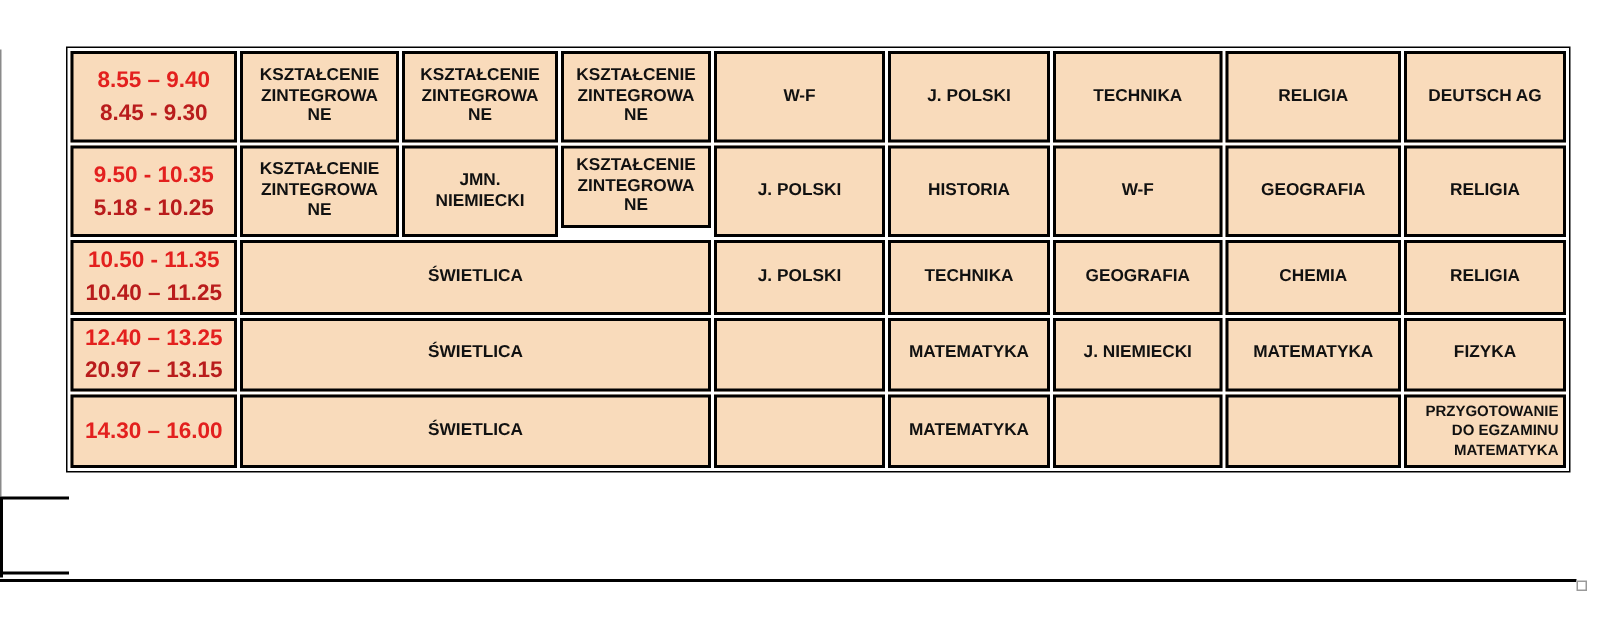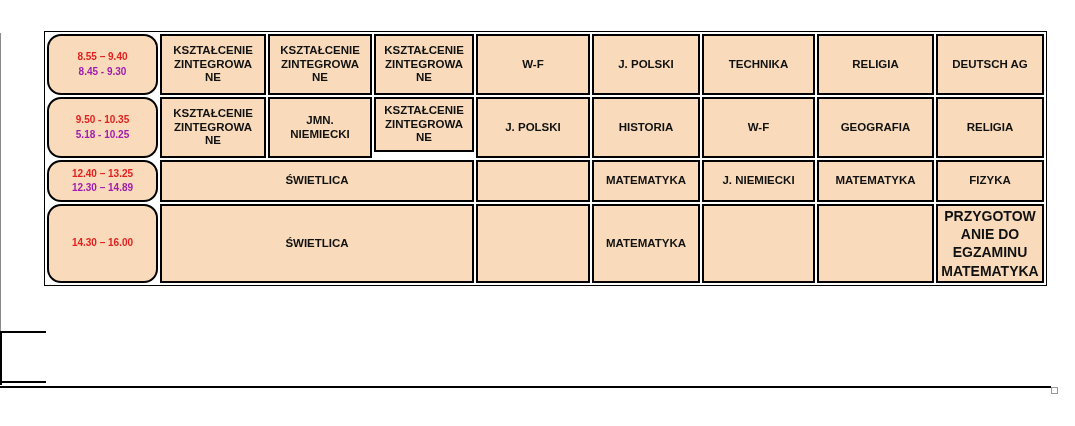--- a/index.html
+++ b/index.html
@@ -18,32 +18,32 @@
     box-sizing:border-box;
     border:2px solid #000;
     background:#f9dbbb;
     color:#111;
     font-weight:bold;
     text-align:center;vertical-align:middle;
     padding:1px 3px;
     overflow:hidden;
   }
   td.subject{font-size:11.5px;line-height:1.18;overflow-wrap:break-word;}
-  td.time{font-size:10px;line-height:1.45;white-space:nowrap;border-radius:14px;}
+  td.time{font-size:15px;line-height:1.45;white-space:nowrap;}
   .time-main{color:#e3201e;}
-  .time-alt{color:#a21caf;}
+  .time-alt{color:#b91c1c;}
   span.break{display:inline-block;max-width:82px;overflow-wrap:break-word;}
   td.short-cell{border:none;background:transparent;padding:0;vertical-align:top;}
   .short-inner{
     box-sizing:border-box;border:2px solid #000;background:#f9dbbb;
     height:55px;width:100%;
     display:flex;align-items:center;justify-content:center;
     font-size:11.5px;line-height:1.18;font-weight:bold;color:#111;text-align:center;
   }
-  td.small-text{font-size:14px;line-height:1.3;letter-spacing:0;}
+  td.small-text{font-size:10px;line-height:1.3;letter-spacing:0;text-align:right;}
   
   .vline-top{position:absolute;left:0;top:33px;width:1px;height:298px;background:#8a8a8a;}
   .vline-bottom{position:absolute;left:0;top:332px;width:2px;height:53px;background:#000;}
   .hline-mid{position:absolute;left:0;top:331px;width:46px;height:2px;background:#000;}
   .hline-low{position:absolute;left:0;top:381px;width:46px;height:2px;background:#000;}
   .bottom-rule{position:absolute;left:0;top:386px;width:1051px;height:2px;background:#000;}
   .anchor-square{position:absolute;left:1051px;top:387px;width:5px;height:5px;border:1px solid #999;background:#fff;}
 </style>
 </head>
 <body>
@@ -96,26 +96,38 @@
             <span class="break">KSZTAŁCENIE ZINTEGROWANE</span>
           </div>
     </td>
     <td class="subject">J. POLSKI</td>
     <td class="subject">HISTORIA</td>
     <td class="subject">W-F</td>
     <td class="subject">GEOGRAFIA</td>
     <td class="subject">RELIGIA</td>
   </tr>
 
+  <tr style="height:39px">
+    <td class="time">
+      <div class="time-main">10.50 - 11.35</div>
+      <div class="time-alt">10.40 – 11.25</div>
+    </td>
+    <td class="subject" colspan="3">ŚWIETLICA</td>
+    <td class="subject">J. POLSKI</td>
+    <td class="subject">TECHNIKA</td>
+    <td class="subject">GEOGRAFIA</td>
+    <td class="subject">CHEMIA</td>
+    <td class="subject">RELIGIA</td>
+  </tr>
 
 
   <tr style="height:42px">
     <td class="time">
       <div class="time-main">12.40 – 13.25</div>
-      <div class="time-alt">12.30 – 14.89</div>
+      <div class="time-alt">20.97 – 13.15</div>
     </td>
     <td class="subject" colspan="3">ŚWIETLICA</td>
     <td class="subject"></td>
     <td class="subject">MATEMATYKA</td>
     <td class="subject">J. NIEMIECKI</td>
     <td class="subject">MATEMATYKA</td>
     <td class="subject">FIZYKA</td>
   </tr>
 
 

